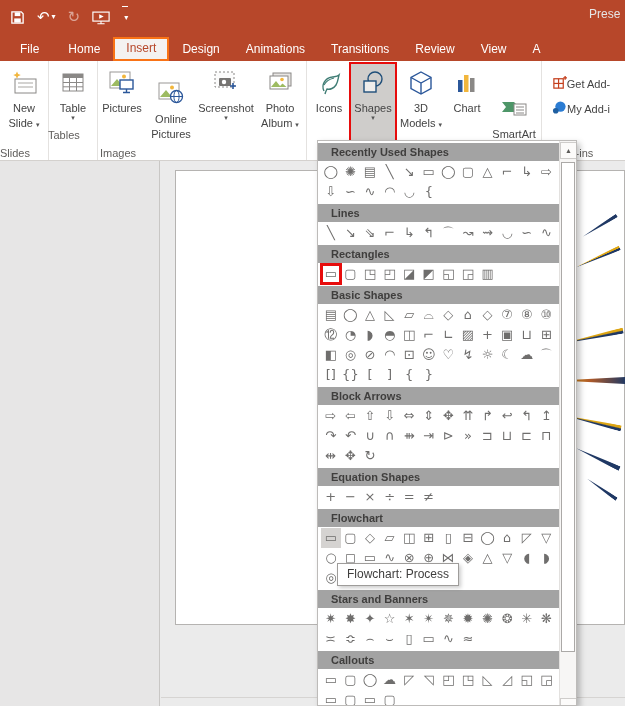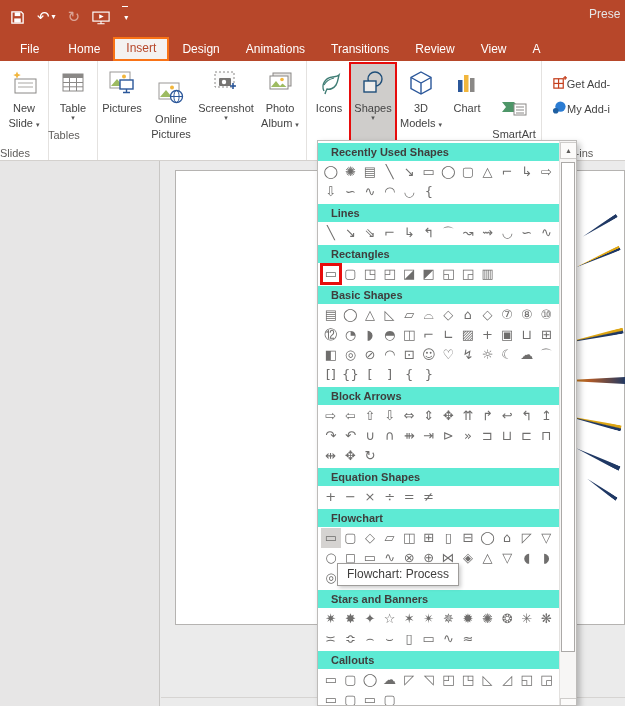--- a/index.html
+++ b/index.html
@@ -40,21 +40,21 @@
   #thumb-panel { position:absolute; left:0; top:0; width:160px; height:545px; background:#E7E6E6; border-right:1px solid #C9C7C5; }
   #edit-area { position:absolute; left:161px; top:0; width:464px; height:545px; background:#EBEBEB; }
   #slide { position:absolute; left:14px; top:9px; width:450px; height:455px; background:#fff; border:1px solid #B5B3B1; }
   .ray { position:absolute; clip-path:polygon(0 50%, 100% 0, 100% 100%); }
   #edit-bottom-line { position:absolute; left:0; right:0; top:536px; height:1px; background:#D6D4D2; }
 
   
   #shapes-menu { position:absolute; left:317px; top:140px; width:260px; height:566px; background:#fff;
     border:1px solid #BDBBB9; box-shadow:3px 3px 6px rgba(0,0,0,.25); z-index:10; display:flex; overflow:hidden; }
   #menu-content { width:241px; overflow:hidden; }
-  .section-header { background:#5eead4; color:#3f3e3d; font-weight:bold; font-size:11px; padding:3px 0 3px 13px; margin:2px 0 1px 0; }
+  .section-header { background:#a3a3a3; color:#3f3e3d; font-weight:bold; font-size:11px; padding:3px 0 3px 13px; margin:2px 0 1px 0; }
   .shape-row { display:flex; padding:0 0 0 3px; height:20px; }
   .shape-cell { width:19.6px; height:20px; text-align:center; font-family:"DejaVu Sans",sans-serif;
     font-size:13px; line-height:19px; color:#6f6e6d; cursor:default; }
   .shape-cell.hovered { background:#D5D3D1; }
   .shape-cell.annotated { outline:3px solid #E70C0C; outline-offset:-2px; }
   #menu-scrollbar { width:17px; border-left:1px solid #E3E1DF; background:#F7F6F5; position:relative; }
   .sb-btn { position:absolute; left:0; width:17px; height:17px; background:#FCFBFA; border:1px solid #CFCDCB;
     font-size:7px; color:#5c5a58; text-align:center; line-height:15px; }
   #sb-up { top:1px; }
   #sb-down { top:557px; }
@@ -267,20 +267,21 @@
             </svg>
         </span>
         <span>My Add-i</span>
       </div>
     </div>
     <div class="rgroup-label" style="padding-left:14px;">Add-ins</div>
   </div>
 
   <div class="rgroup-label" style="position:absolute;left:0;width:48px;bottom:1px;">Slides</div>
   <div class="rgroup-label" style="position:absolute;left:48px;width:50px;bottom:19px;">Tables</div>
+  <div class="rgroup-label" style="position:absolute;left:100px;width:208px;bottom:1px;">Images</div>
 </div>
 
 <div id="workspace">
   <div id="thumb-panel"></div>
   <div id="edit-area">
     <div id="slide">
 
       <div class="ray" style="left:404px;top:53px;width:40px;height:4px;transform:rotate(-32deg);background:#1F3864;"></div>
       <div class="ray" style="left:398px;top:84px;width:48px;height:5px;transform:rotate(-24deg);background:linear-gradient(#DDA513 45%,#1F3864 55%);"></div>
       <div class="ray" style="left:386px;top:163px;width:62px;height:6px;transform:rotate(-12deg);background:linear-gradient(#DDA513 40%,#1F3864 60%);"></div>

